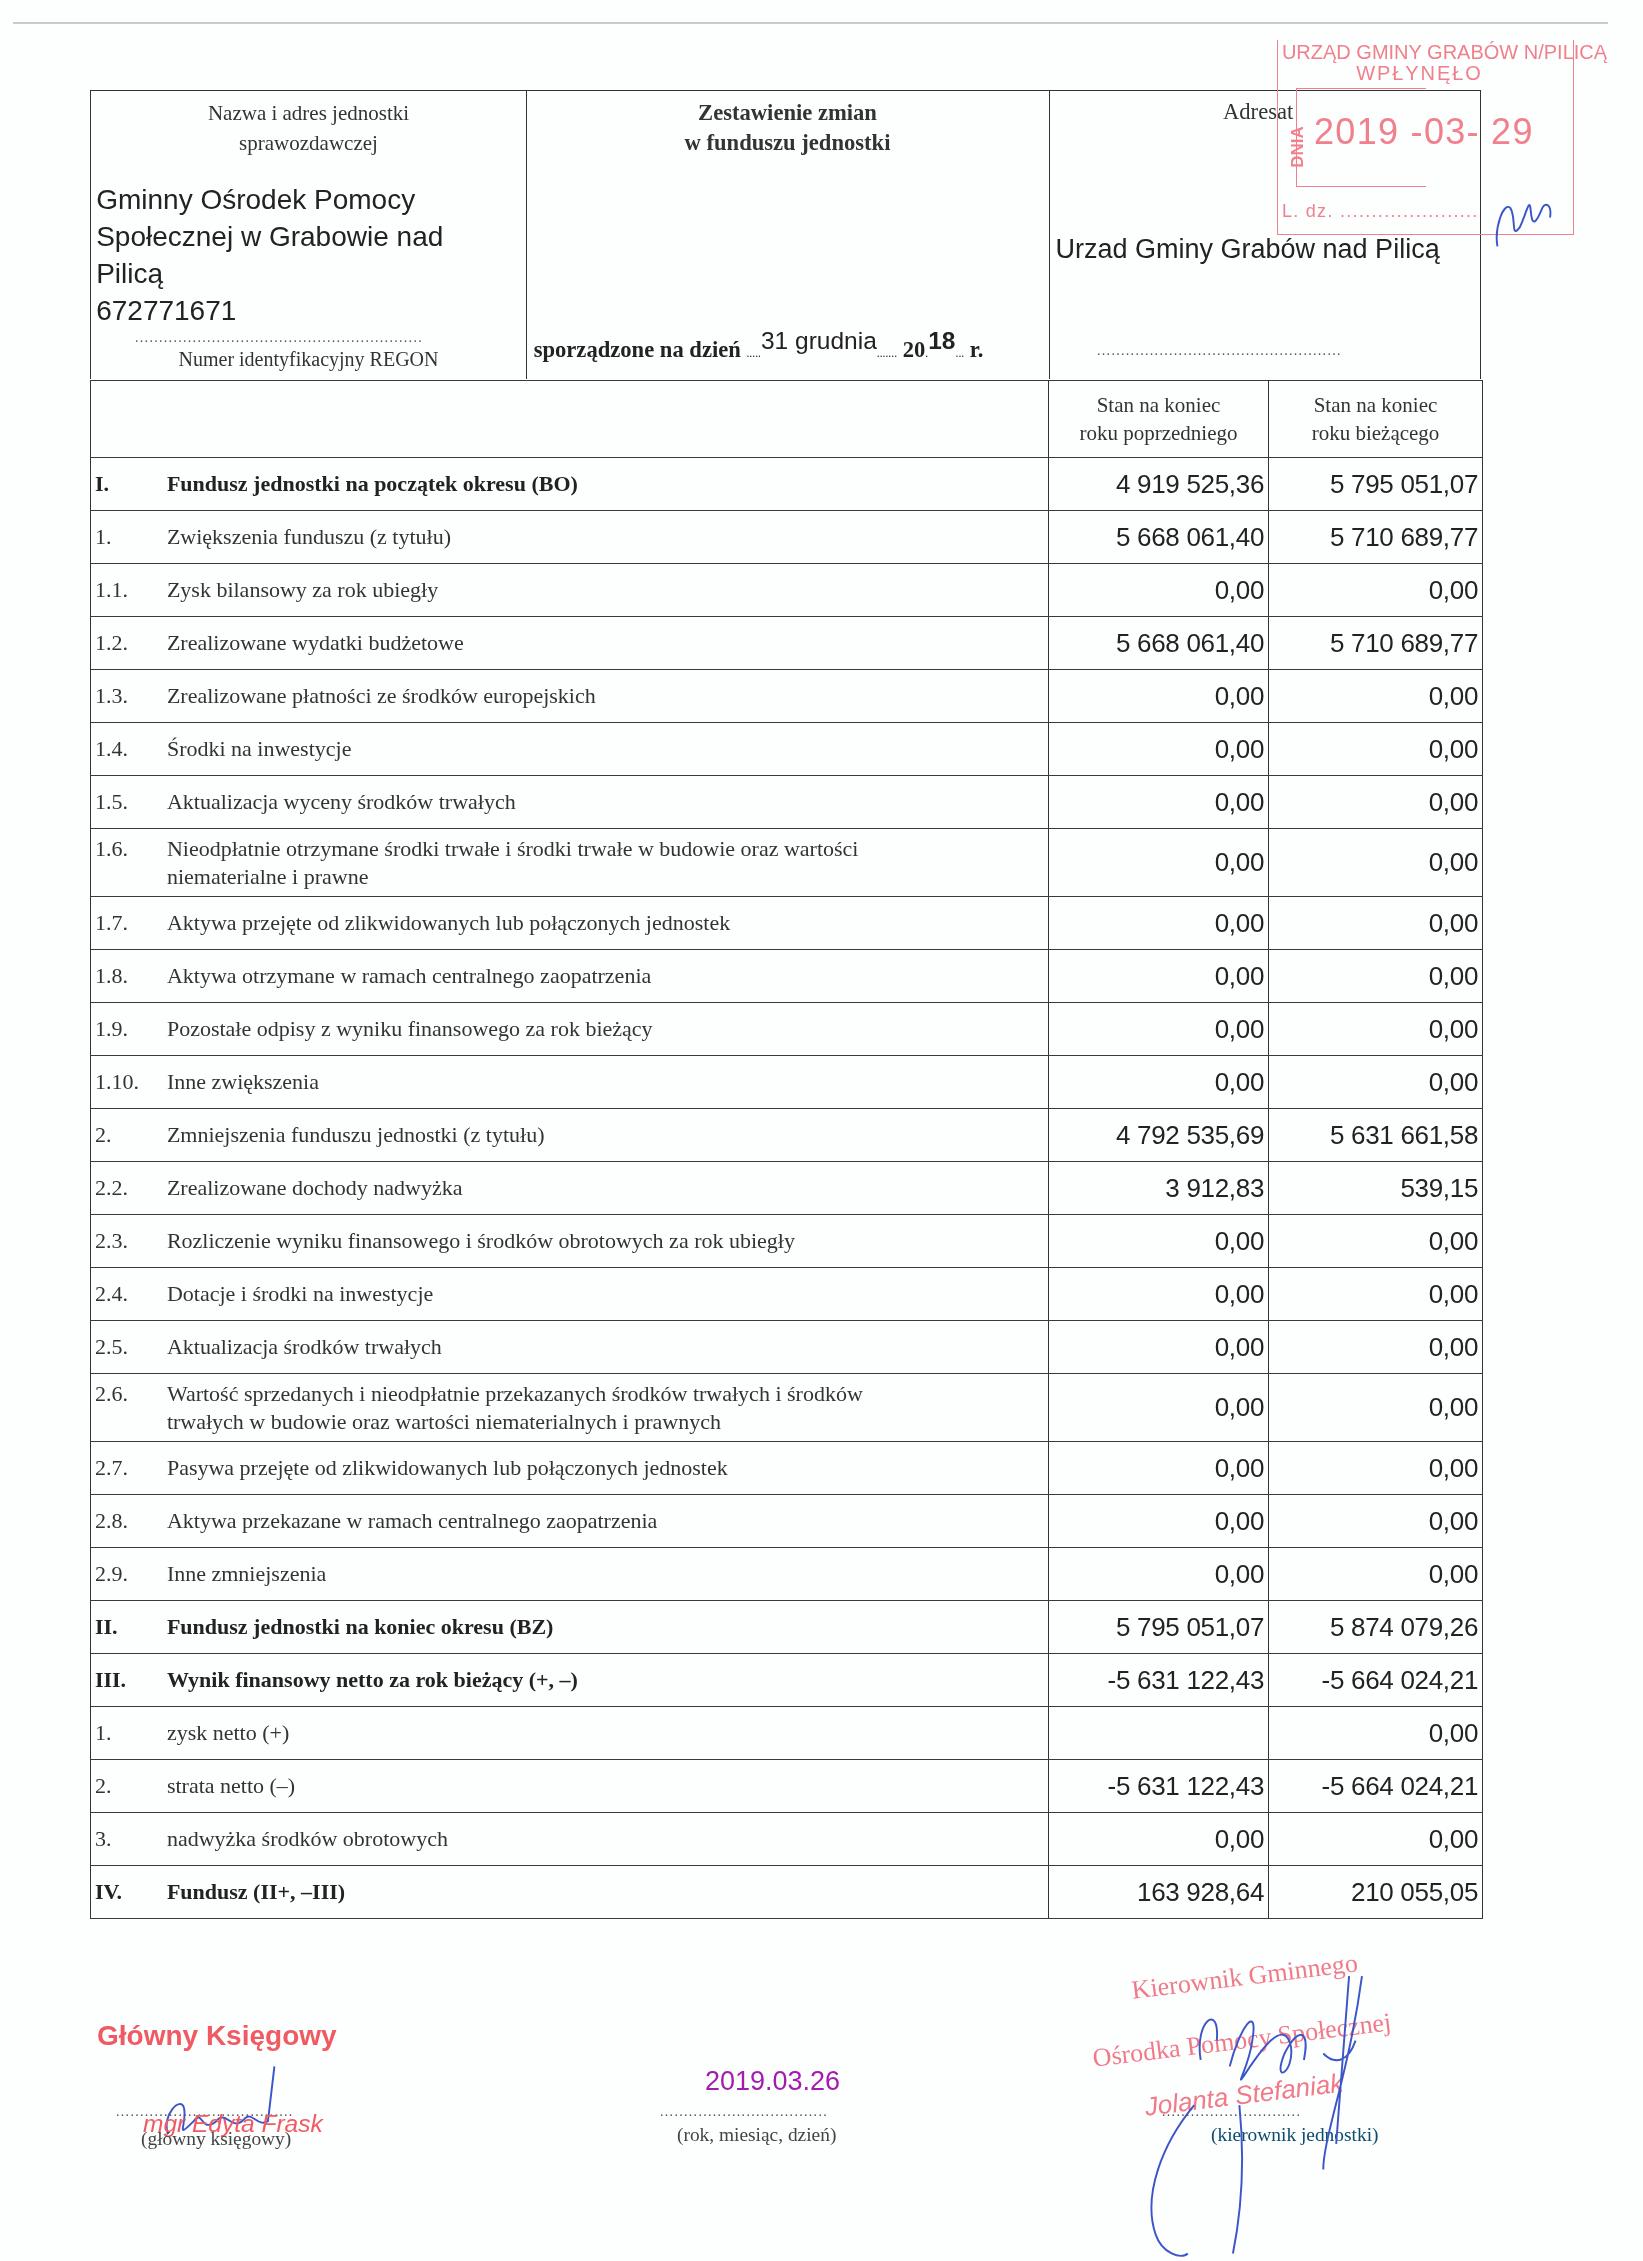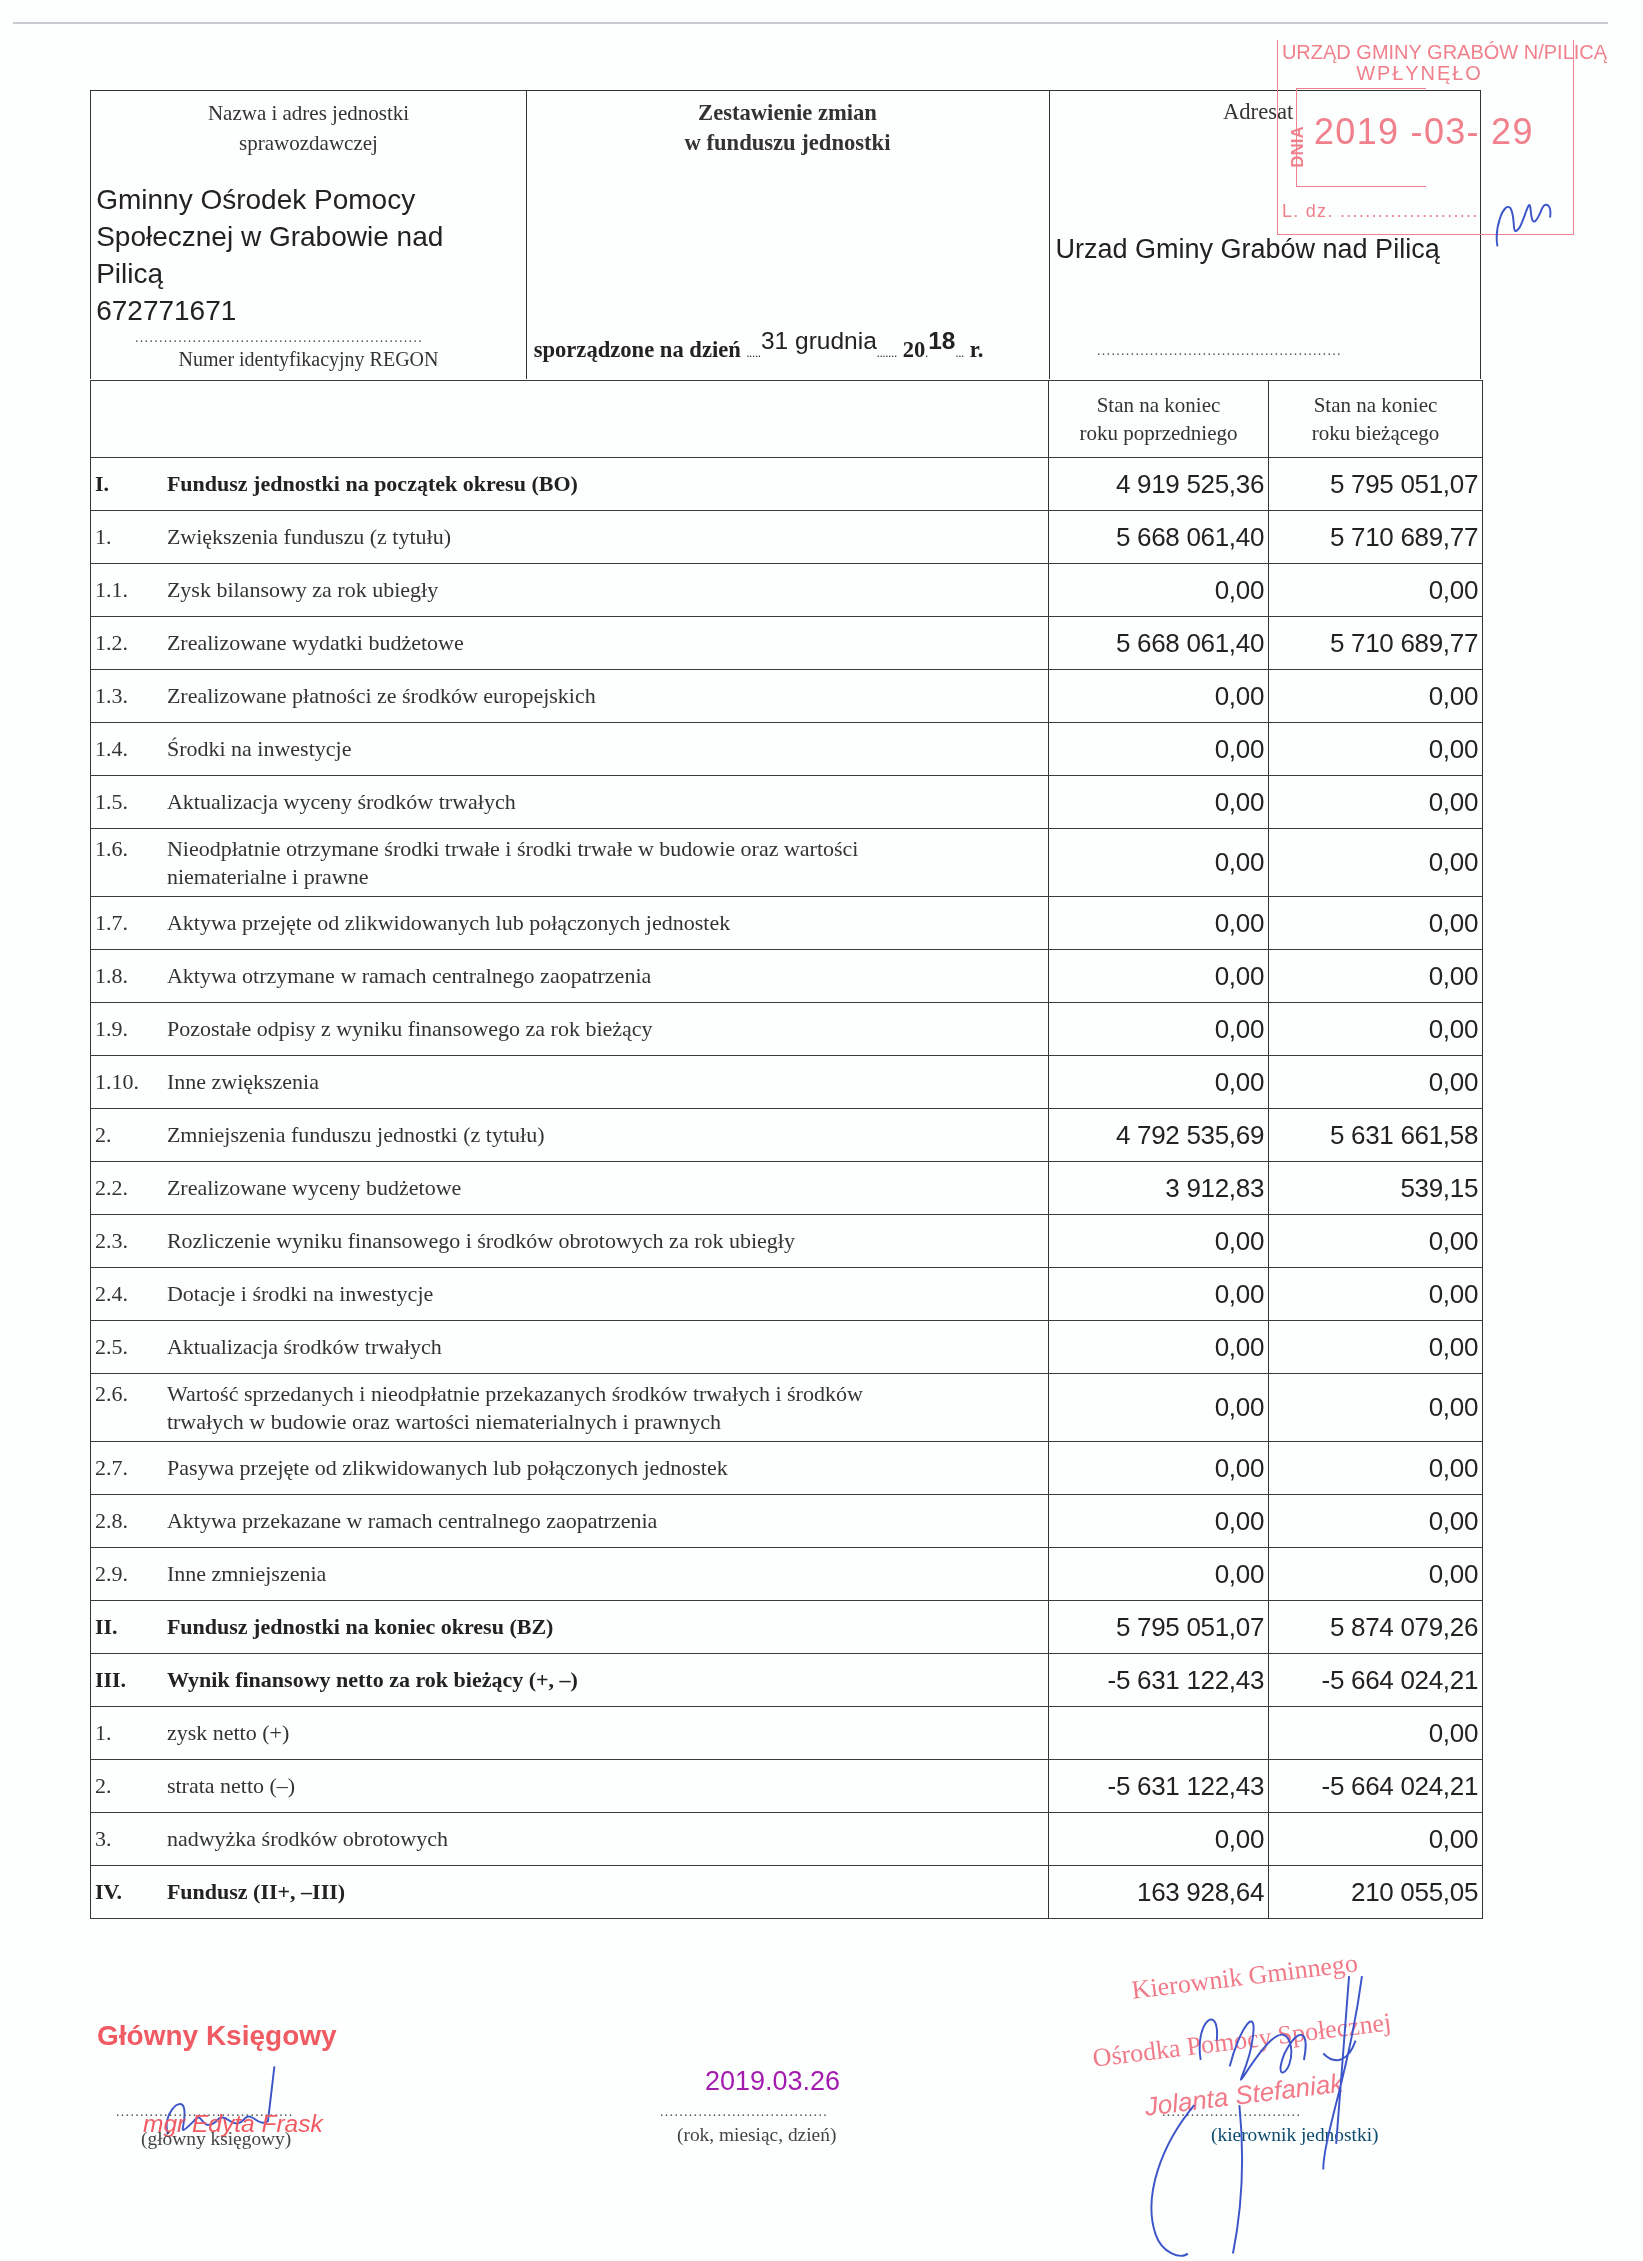--- a/index.html
+++ b/index.html
@@ -244,21 +244,21 @@
          <span class="tx">Zmniejszenia funduszu jednostki (z tytułu)</span>
        </div>
      </td>
      <td class="c3"><span class="num">4 792 535,69</span></td>
      <td class="c4"><span class="num">5 631 661,58</span></td>
       </tr>
       <tr>
         <td class="c1" colspan="2" style="height:52px">
        <div class="lbl">
          <span class="no">2.2.</span>
-         <span class="tx">Zrealizowane wyceny budżetowe</span>
+         <span class="tx">Zrealizowane dochody nadwyżka</span>
        </div>
      </td>
      <td class="c3"><span class="num">3 912,83</span></td>
      <td class="c4"><span class="num">539,15</span></td>
       </tr>
       <tr>
         <td class="c1" colspan="2" style="height:52px">
        <div class="lbl">
          <span class="no">2.3.</span>
          <span class="tx">Rozliczenie wyniku finansowego i środków obrotowych za rok ubiegły</span>

